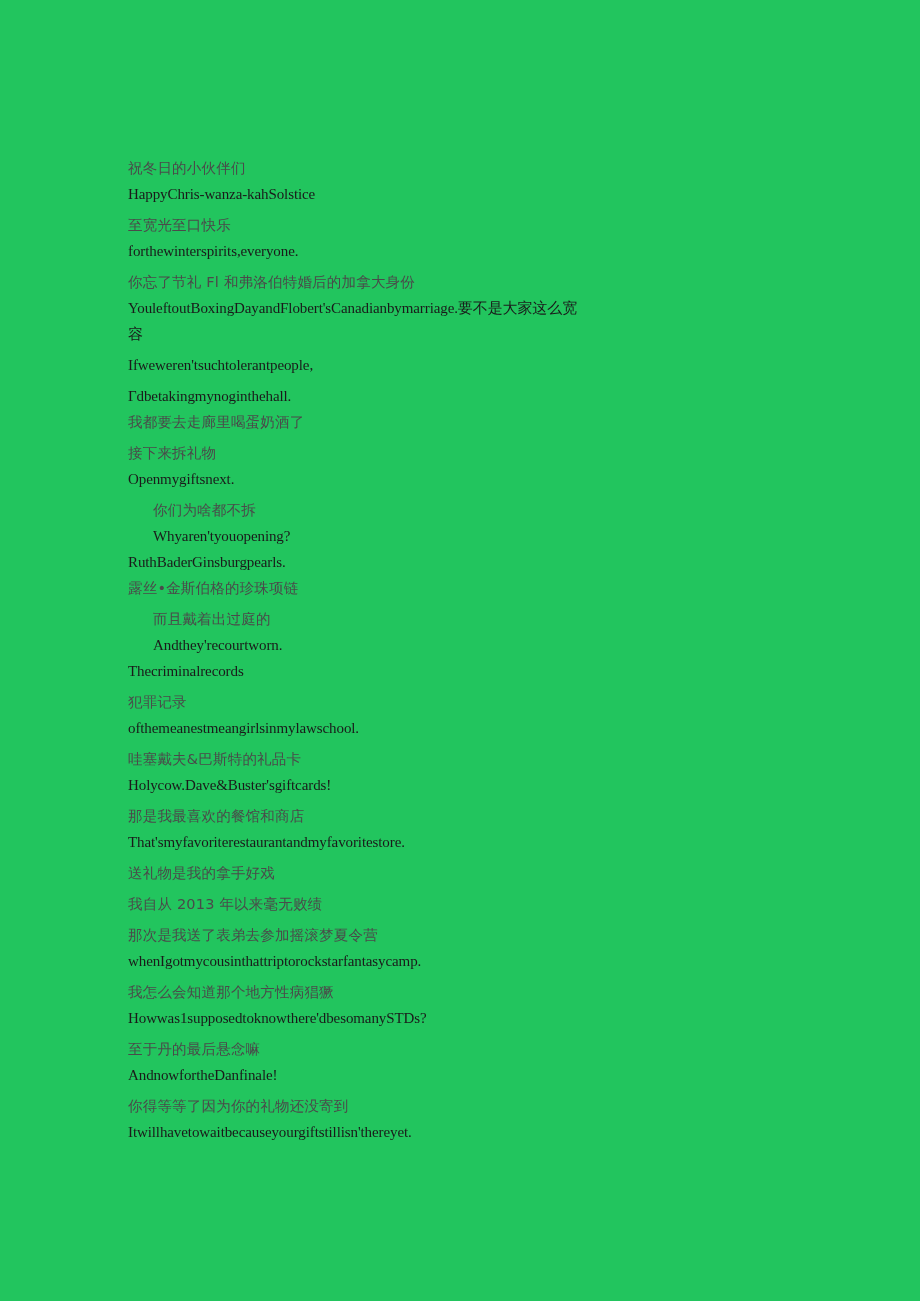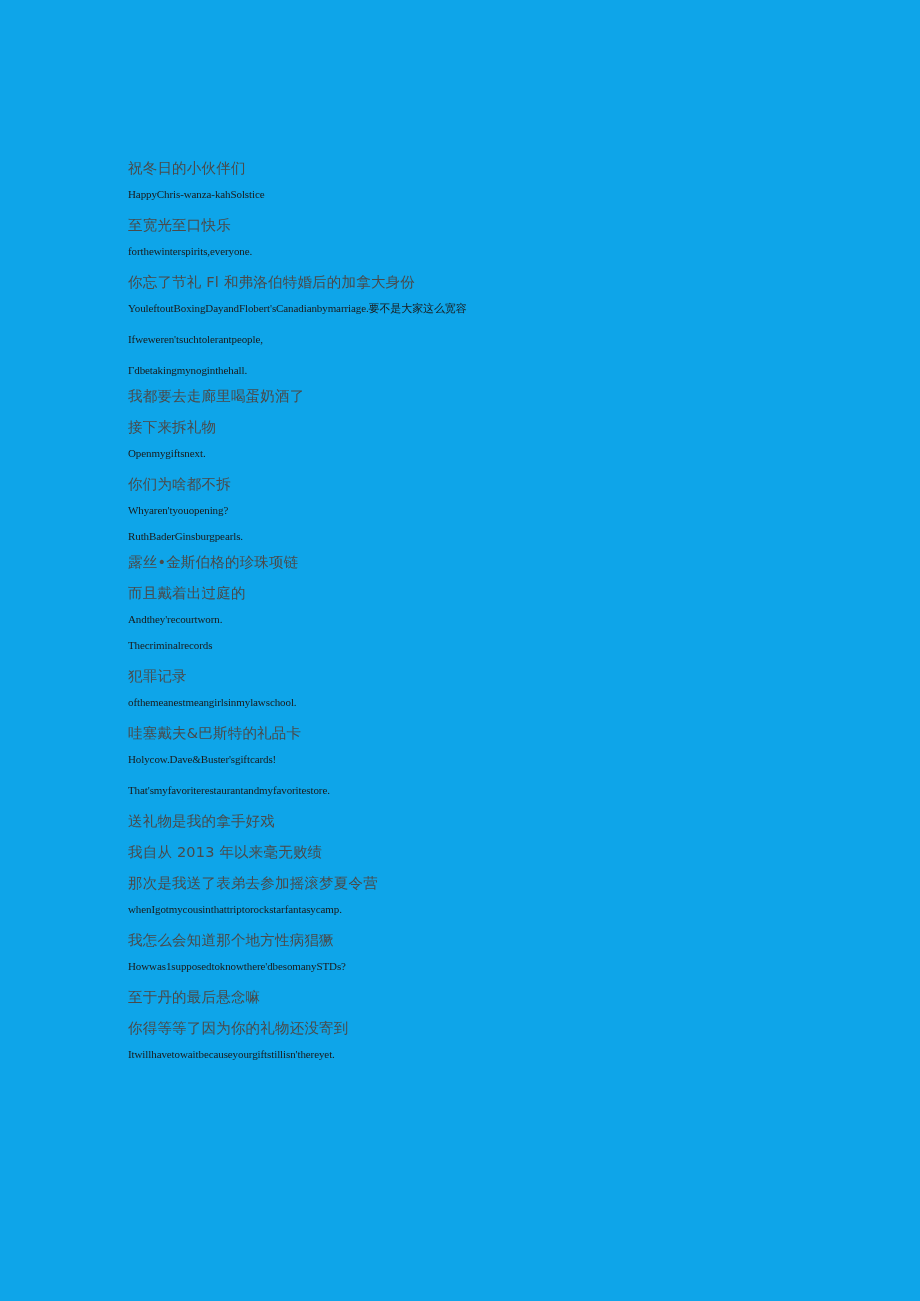--- a/index.html
+++ b/index.html
@@ -10,40 +10,41 @@
   }
 
   body {
     font-family: "Liberation Serif", "DejaVu Serif", serif;
   }
 
   .page {
     position: relative;
     width: 920px;
     height: 1301px;
-    background: #0ea5e9;
+    background: #22c55e;
     overflow: hidden;
     box-sizing: border-box;
   }
 
   .doc-body {
     position: absolute;
     left: 128px;
     top: 155px;
     width: 460px;
   }
 
   
   .cue {
     margin: 0 0 5px 0;
     padding: 0;
   }
 
   .cue.tight {
     margin-bottom: 0px;
+    margin-left: 25px;
   }
 
   .line {
     margin: 0;
     padding: 0;
     line-height: 26px;
     white-space: pre-wrap;
     word-break: break-word;
     text-rendering: optimizeLegibility;
   }
@@ -52,21 +53,21 @@
   .line.zh {
     font-family: "DejaVu Sans", "Liberation Sans", sans-serif;
     font-size: 14.5px;
     color: #4a4a4a;
     letter-spacing: 0.2px;
   }
 
   
   .line.en {
     font-family: "Liberation Serif", "DejaVu Serif", serif;
-    font-size: 11px;
+    font-size: 15px;
     color: #1a1a1a;
     letter-spacing: -0.1px;
   }
 </style>
 </head>
 <body>
 
 <div class="page">
   <div class="doc-body">
       <div class="cue">
@@ -109,37 +110,39 @@
       </div>
       <div class="cue">
         <div class="line zh">犯罪记录</div>
         <div class="line en">ofthemeanestmeangirlsinmylawschool.</div>
       </div>
       <div class="cue">
         <div class="line zh">哇塞戴夫&amp;巴斯特的礼品卡</div>
         <div class="line en">Holycow.Dave&amp;Buster'sgiftcards!</div>
       </div>
       <div class="cue">
+        <div class="line zh">那是我最喜欢的餐馆和商店</div>
         <div class="line en">That'smyfavoriterestaurantandmyfavoritestore.</div>
       </div>
       <div class="cue">
         <div class="line zh">送礼物是我的拿手好戏</div>
       </div>
       <div class="cue">
         <div class="line zh">我自从 2013 年以来毫无败绩</div>
       </div>
       <div class="cue">
         <div class="line zh">那次是我送了表弟去参加摇滚梦夏令营</div>
         <div class="line en">whenIgotmycousinthattriptorockstarfantasycamp.</div>
       </div>
       <div class="cue">
         <div class="line zh">我怎么会知道那个地方性病猖獗</div>
         <div class="line en">Howwas1supposedtoknowthere'dbesomanySTDs?</div>
       </div>
       <div class="cue">
         <div class="line zh">至于丹的最后悬念嘛</div>
+        <div class="line en">AndnowfortheDanfinale!</div>
       </div>
       <div class="cue">
         <div class="line zh">你得等等了因为你的礼物还没寄到</div>
         <div class="line en">Itwillhavetowaitbecauseyourgiftstillisn'thereyet.</div>
       </div>
     </div>
 </div>
 
 </body></html>

